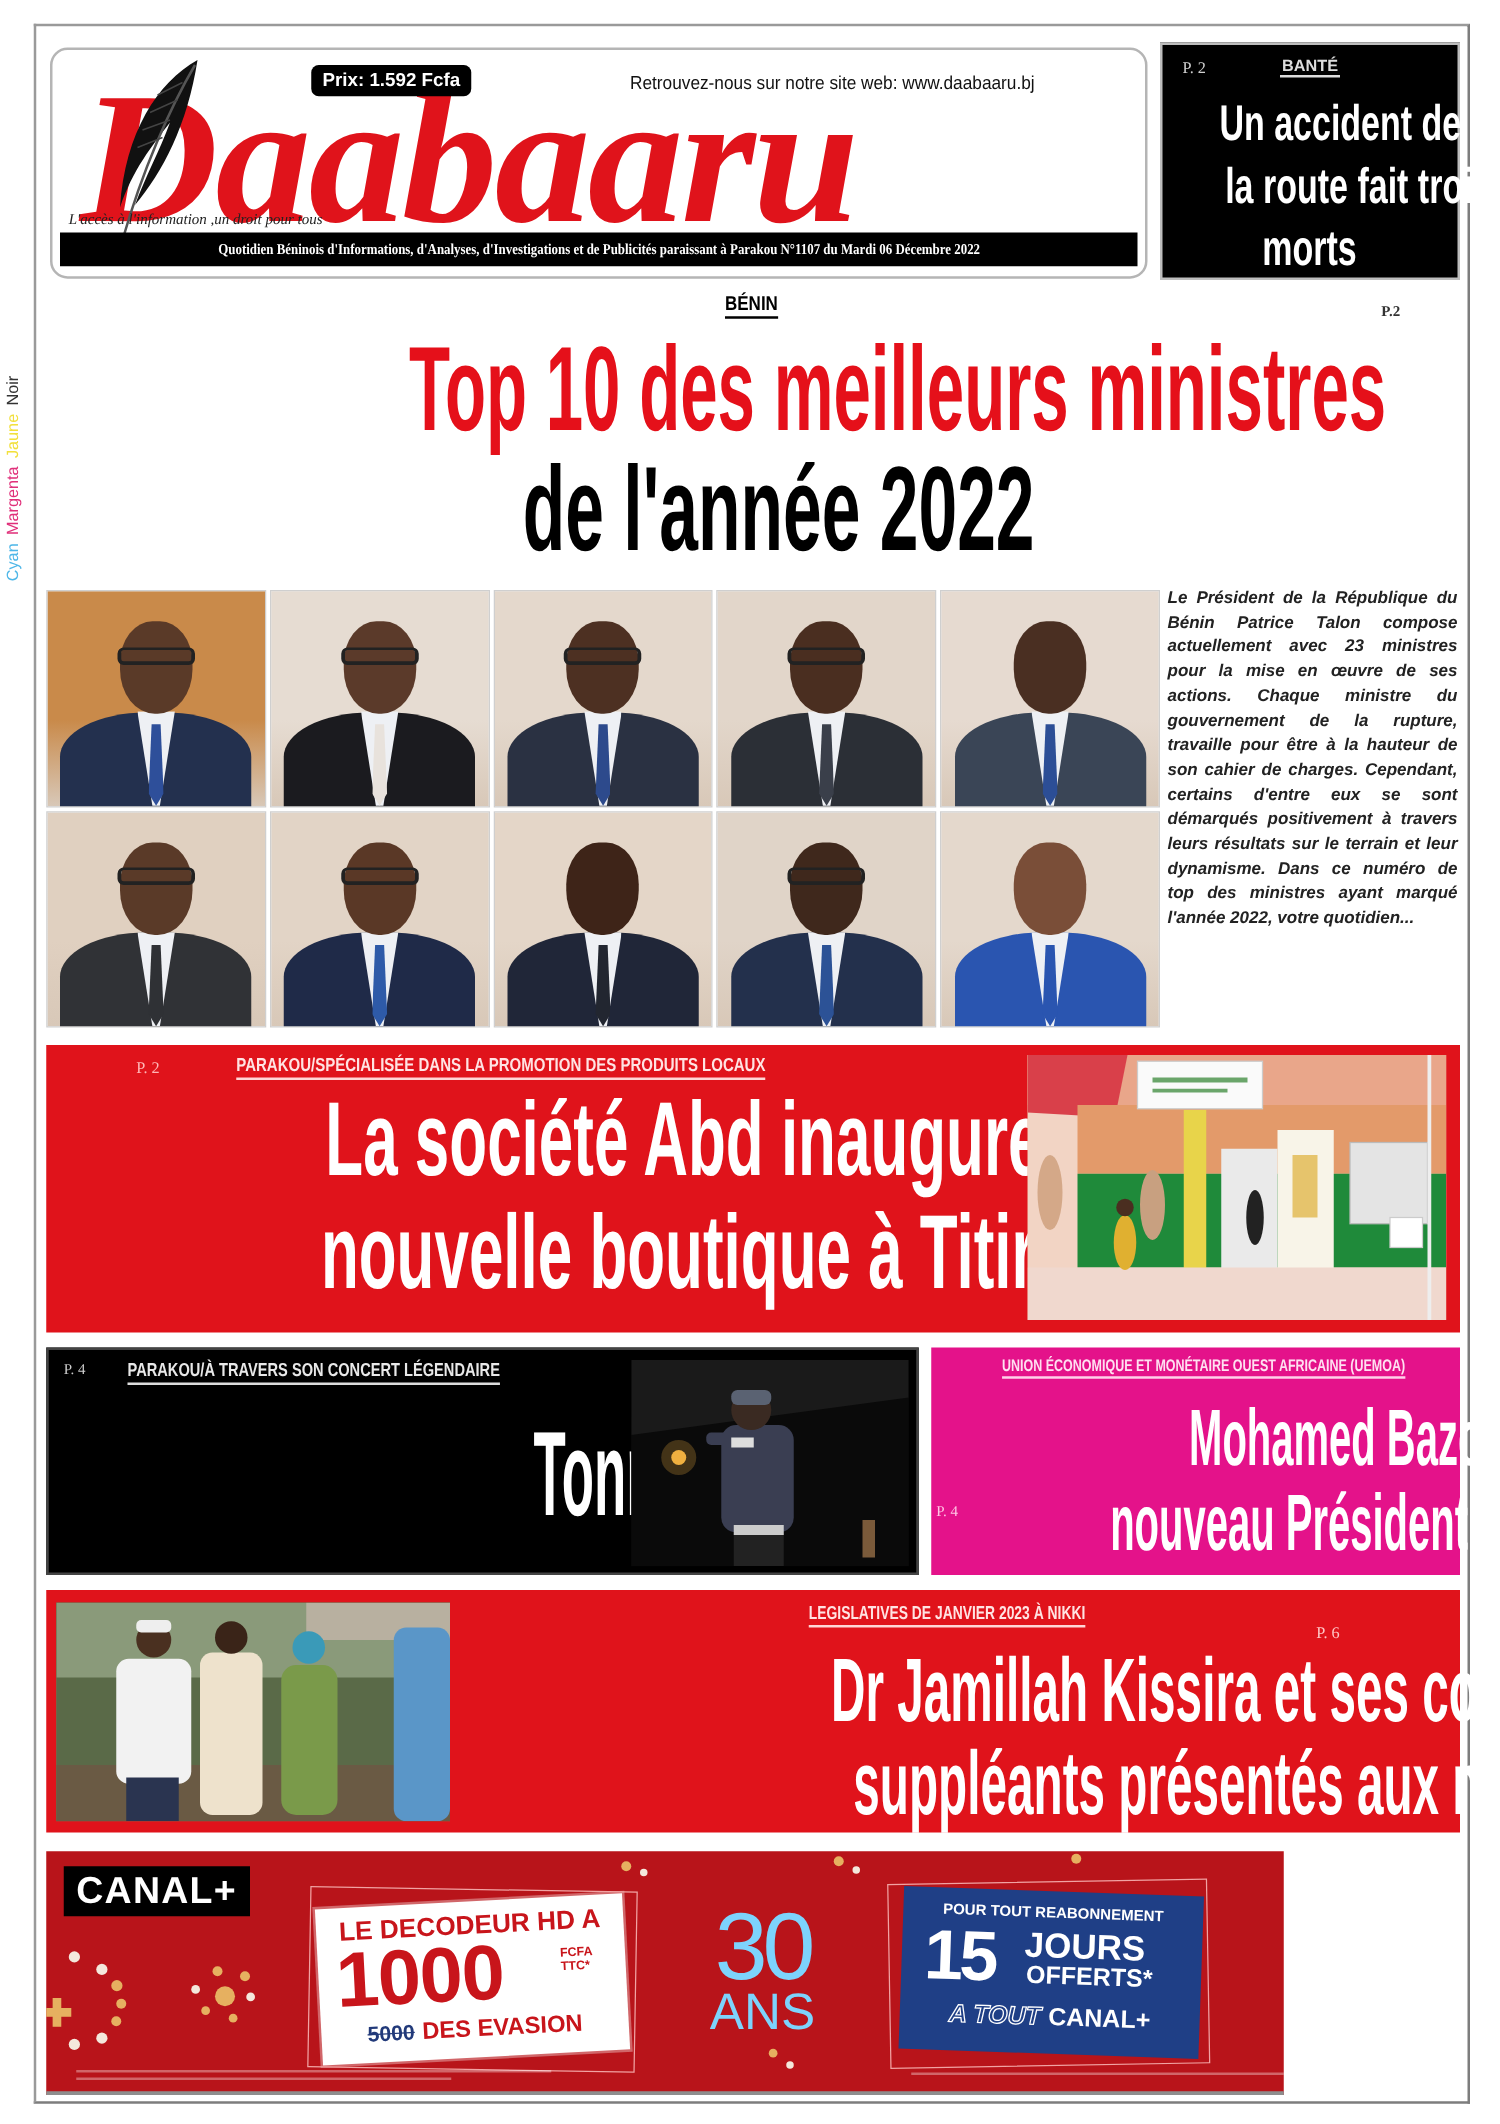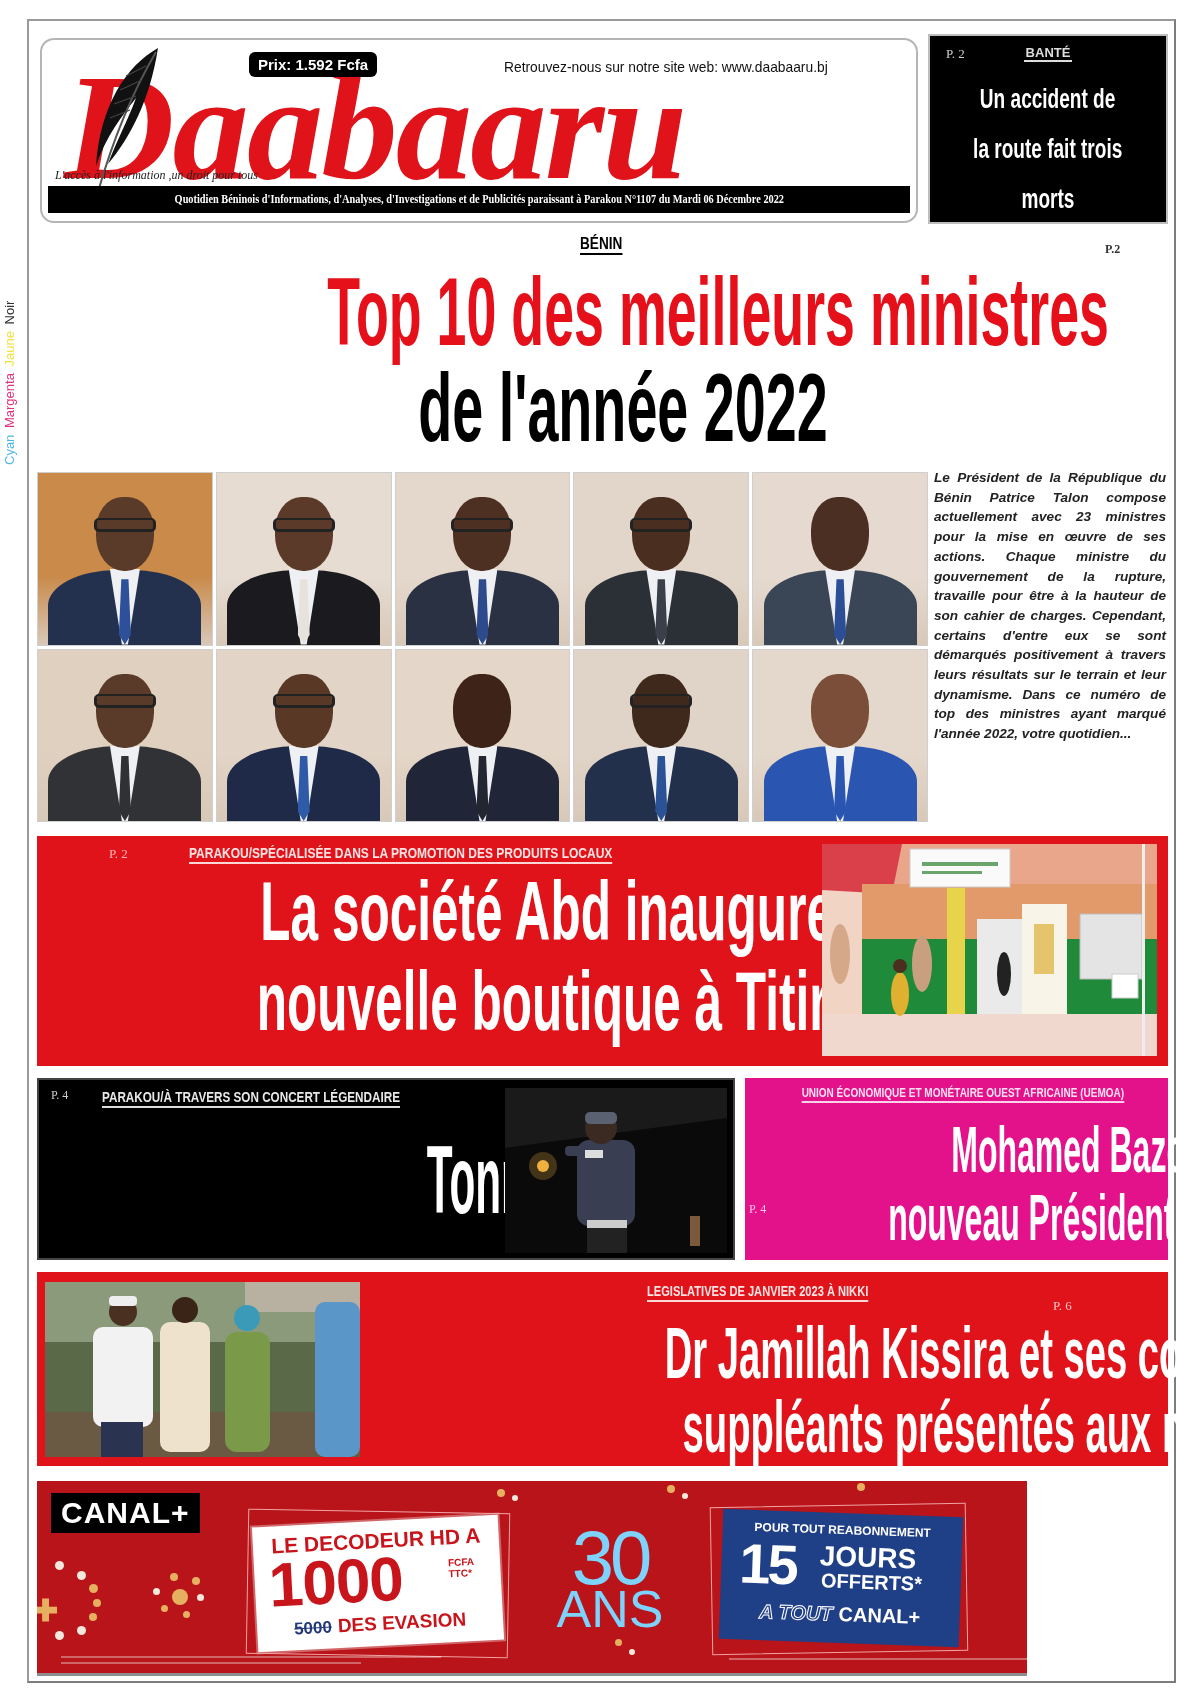--- a/index.html
+++ b/index.html
@@ -20,21 +20,21 @@
   .website { position: absolute; left: 462px; top: 18px; font-size: 15px; color: #111; transform: scaleX(0.92); transform-origin: left top; white-space: nowrap; }
   .tagline { position: absolute; left: 13px; top: 128px; font-family: "Liberation Serif", serif; font-style: italic; font-size: 12px; color: #222; }
   .masthead-bar { position: absolute; left: 6px; right: 6px; top: 146px; height: 27px; background: #000; color: #fff; font-family: "Liberation Serif", serif; font-weight: bold; font-size: 12px; line-height: 27px; text-align: center; white-space: nowrap; overflow: hidden; }
   .masthead-bar span { display: inline-block; transform: scaleX(0.86); }
 
   
   .teaser-bante { position: absolute; left: 928px; top: 34px; width: 240px; height: 190px; background: #000; border: 2px solid #bdbdbd; color: #fff; }
   .teaser-bante .page { position: absolute; left: 16px; top: 10px; font-family: "Liberation Serif", serif; font-size: 13px; color: #cfcfcf; }
   .teaser-bante .kicker { position: absolute; left: 0; right: 0; top: 9px; text-align: center; font-weight: bold; font-size: 13px; color: #ddd; }
   .teaser-bante .kicker span { border-bottom: 2px solid #ddd; padding: 0 2px; }
-  .teaser-bante .title { position: absolute; left: 0; right: 0; top: 38px; text-align: center; font-weight: bold; font-size: 28px; line-height: 50px; }
+  .teaser-bante .title { position: absolute; left: 0; right: 0; top: 38px; text-align: center; font-weight: bold; font-size: 40px; line-height: 50px; }
   .teaser-bante .title span { display: inline-block; transform: scaleX(0.68); white-space: nowrap; }
 
   .condensed { display: inline-block; white-space: nowrap; }
 
   
   .benin-kicker { position: absolute; left: 580px; top: 235px; font-weight: bold; font-size: 16px; border-bottom: 2px solid #000; line-height: 18px; transform: scaleX(0.85); transform-origin: left top; }
   .benin-page { position: absolute; left: 1105px; top: 242px; font-family: "Liberation Serif", serif; font-weight: bold; font-size: 12px; color: #333; }
   .headline-1 { position: absolute; left: 0; width: 1200px; top: 262px; text-align: center; font-weight: bold; color: #e5101a; font-size: 96px; line-height: 100px; margin-left: 20px; }
   .headline-1 .condensed { transform: scaleX(0.56); }
   .headline-2 { position: absolute; left: 0; width: 1245px; top: 358px; text-align: center; font-weight: bold; color: #000; font-size: 96px; line-height: 100px; }
@@ -88,21 +88,21 @@
   .canal-logo { position: absolute; left: 14px; top: 12px; background: #000; color: #fff; font-weight: bold; font-size: 30px; padding: 2px 10px; letter-spacing: 1px; line-height: 36px; }
   .decoder-card { position: absolute; left: 218px; top: 40px; width: 246px; height: 125px; background: #fff; transform: rotate(-3deg); box-shadow: 0 0 0 2px rgba(255,255,255,0.35); }
   .decoder-card .frame { position: absolute; left: -8px; top: -10px; right: -8px; bottom: -10px; border: 1px solid #f1a3a3; transform: rotate(4deg); }
   .decoder-card .l1 { position: absolute; left: 0; right: 0; top: 8px; text-align: center; color: #c8151b; font-weight: bold; font-size: 21px; }
   .decoder-card .big { position: absolute; left: 14px; top: 28px; color: #c8151b; font-weight: bold; font-size: 62px; line-height: 62px; letter-spacing: -1px; }
   .decoder-card .small { position: absolute; left: 194px; top: 40px; color: #c8151b; font-weight: bold; font-size: 10px; line-height: 11px; }
   .decoder-card .l3 { position: absolute; left: 0; right: 0; top: 92px; text-align: center; font-weight: bold; font-size: 19px; color: #c8151b; }
   .decoder-card .l3 .strike { color: #223a7a; font-size: 17px; text-decoration: line-through; margin-right: 6px; }
   .anniv { position: absolute; left: 518px; top: 45px; width: 110px; text-align: center; color: #7dd3fc; font-weight: normal; }
   .anniv .n { font-size: 76px; line-height: 64px; letter-spacing: -4px; }
-  .anniv .a { font-size: 52px; line-height: 38px; }
+  .anniv .a { font-size: 41px; line-height: 38px; }
   .offer-card { position: absolute; left: 684px; top: 32px; width: 240px; height: 130px; background: #1f3f86; transform: rotate(2deg); color: #fff; }
   .offer-card .frame { position: absolute; left: -10px; top: -8px; right: -6px; bottom: -10px; border: 1px solid #f1a3a3; transform: rotate(-3deg); }
   .offer-card .l1 { position: absolute; left: 0; right: 0; top: 10px; text-align: center; font-weight: bold; font-size: 12px; }
   .offer-card .num { position: absolute; left: 18px; top: 26px; font-weight: bold; font-size: 56px; line-height: 56px; letter-spacing: -3px; }
   .offer-card .j { position: absolute; left: 98px; top: 30px; font-weight: bold; font-size: 28px; line-height: 28px; }
   .offer-card .o { position: absolute; left: 100px; top: 58px; font-weight: bold; font-size: 20px; line-height: 20px; }
   .offer-card .l4 { position: absolute; left: 0; right: 0; top: 90px; text-align: center; font-weight: bold; font-size: 20px; }
   .offer-card .l4 .outline { color: transparent; -webkit-text-stroke: 1px #fff; font-style: italic; margin-right: 6px; }
   .confetti { position: absolute; border-radius: 50%; background: #e6b060; }
   .confetti.w { background: #f4e8dc; }

